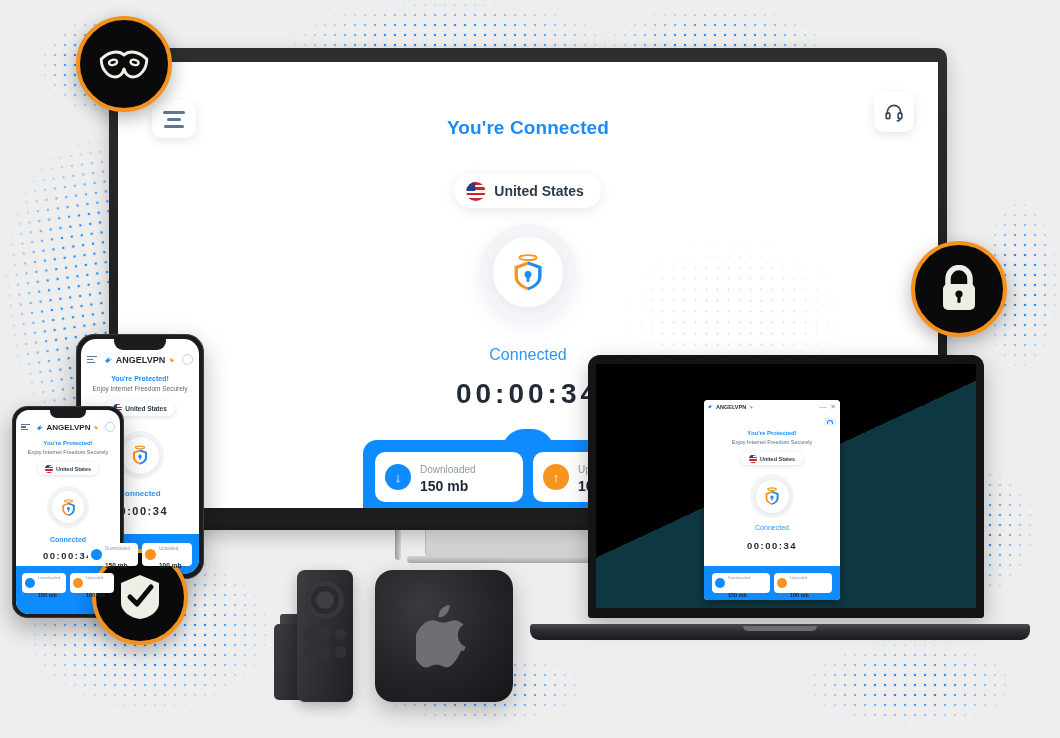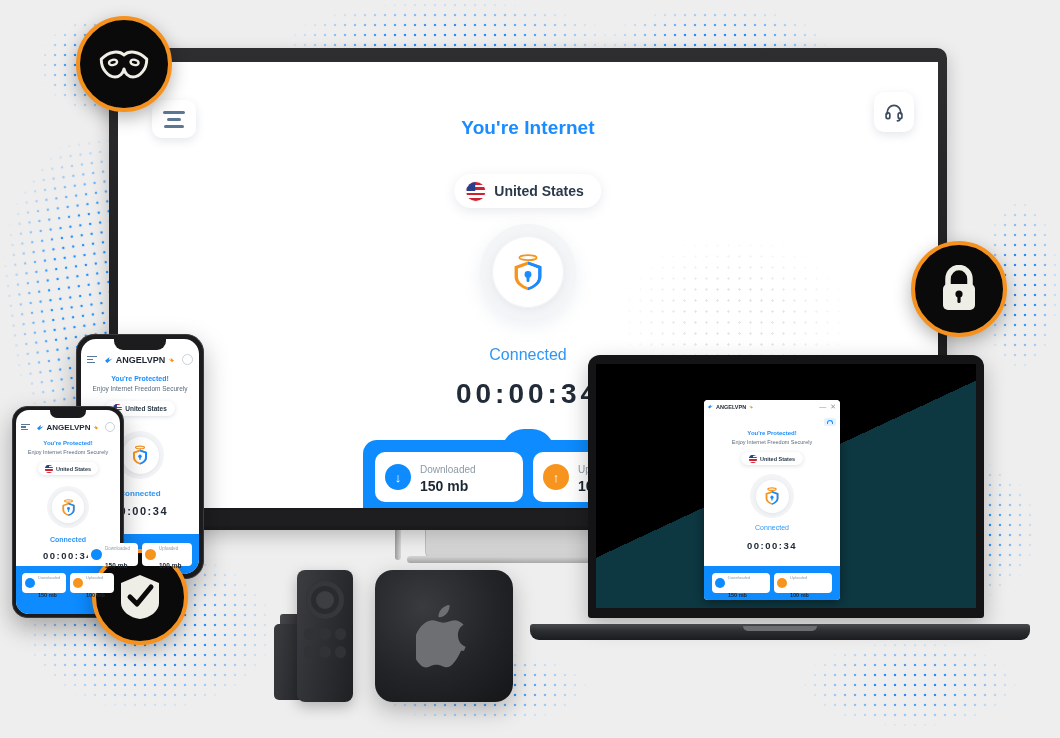--- a/index.html
+++ b/index.html
@@ -319,21 +319,21 @@
 
         <div id="support-btn">
           <svg width="20" height="20" viewBox="0 0 24 24" fill="none" stroke="#3c4b5e" stroke-width="2" stroke-linecap="round" stroke-linejoin="round">
             <path d="M4 14v-2a8 8 0 0 1 16 0v2"></path>
             <rect x="2.5" y="13" width="4.5" height="7" rx="2"></rect>
             <rect x="17" y="13" width="4.5" height="7" rx="2"></rect>
             <path d="M19.2 20c0 1.6-1.6 2.6-3.2 2.6"></path>
           </svg>
         </div>
 
-        <div class="app-title">You're Internet</div>
+        <div class="app-title">You're Connected</div>
 
         <div id="country-pill">
           <span class="flag"></span>
           <span class="country-label">United States</span>
         </div>
 
         <div id="power-wrap">
           <div id="power-inner">
             <svg width="46" height="46" viewBox="0 0 48 48">
               <ellipse cx="24" cy="9" rx="9" ry="2.6" fill="none" stroke="#f7941d" stroke-width="1.8"></ellipse>

